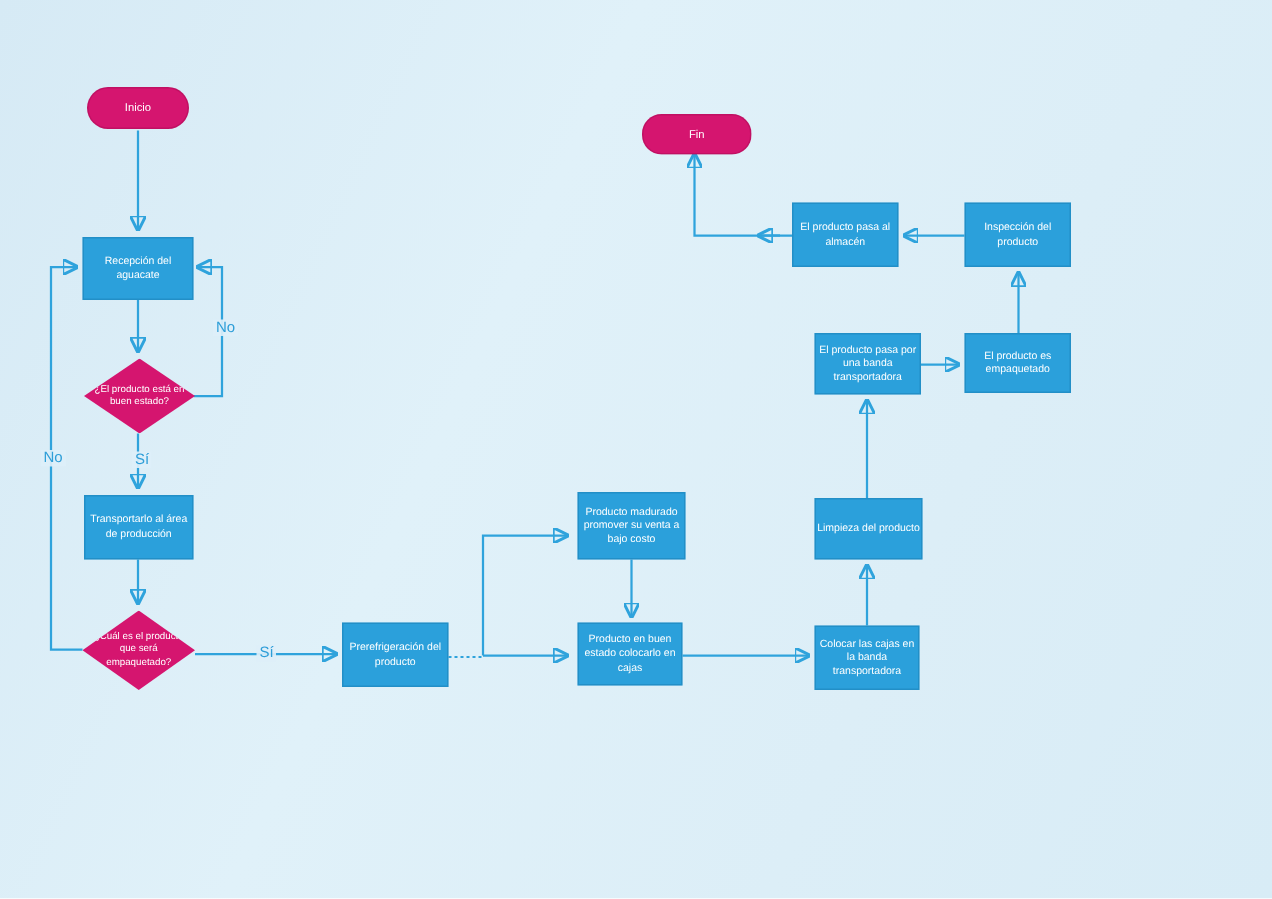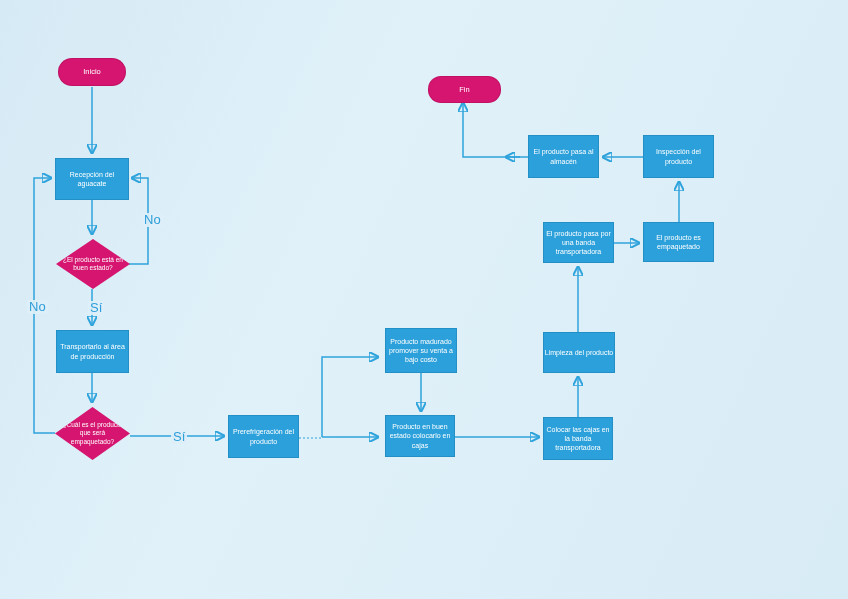--- a/index.html
+++ b/index.html
@@ -24,21 +24,21 @@
   .terminator{background:#d5156f;border:1px solid rgba(163,9,82,0.4);font-size:7.5px;}
   .diamond{
     background:#d5156f;
     clip-path:polygon(50% 0%,100% 50%,50% 100%,0% 50%);
     font-size:6.5px;line-height:1.25;
     padding:0 5px;
   }
   .node span{display:block;width:100%;}
   .edge-label{
     position:absolute;
-    font-size:13px;color:#2e9ed8;
+    font-size:10px;color:#2e9ed8;
     background:rgba(221,239,248,0.92);
     padding:0 2px;line-height:1.1;
   }
 </style>
 </head>
 <body>
 
 <div class="canvas">
 
   <svg class="edges" viewBox="0 0 848 599" xmlns="http://www.w3.org/2000/svg">

